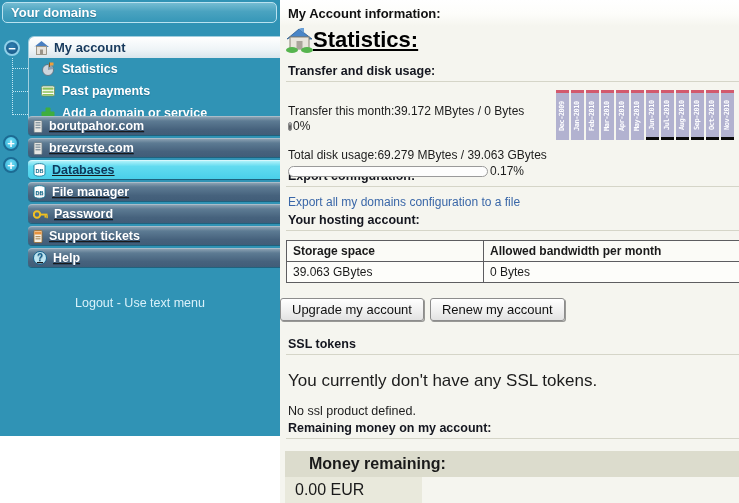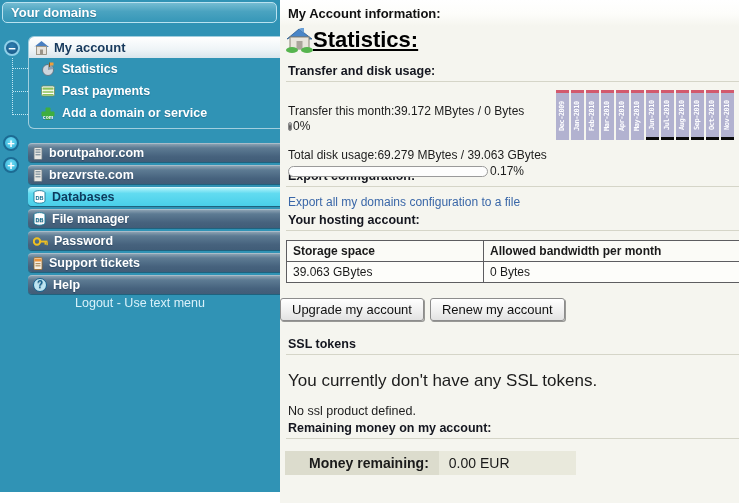--- a/index.html
+++ b/index.html
@@ -1,21 +1,21 @@
 <!DOCTYPE html>
 <html><head>
 <meta charset="utf-8">
 <style>
   * { margin:0; padding:0; box-sizing:border-box; }
   html,body { width:739px; height:503px; overflow:hidden; }
   body { font-family:"Liberation Sans","DejaVu Sans",sans-serif; font-size:12px; color:#1a1a1a; }
   .app { display:flex; width:739px; height:503px; }
 
   
-  .sidebar { position:relative; width:280px; height:492px; background:#3093b5; flex:0 0 280px; }
+  .sidebar { position:relative; width:280px; height:436px; background:#3093b5; flex:0 0 280px; }
   .sb-header { position:absolute; left:2px; top:2px; width:275px; height:21px;
     border:1px solid #b9e2f0; border-radius:5px;
     background:linear-gradient(#74bcd2,#4aa3c0 45%,#3697b8);
     color:#fff; font-weight:bold; font-size:13px; line-height:19px; padding-left:8px;
     text-shadow:0 1px 1px rgba(0,60,90,.4); }
   .acct-group { position:absolute; left:28px; top:36px; width:252px;
     border:1px solid rgba(255,255,255,.55); border-right:none; border-radius:6px 0 0 6px; padding-bottom:4px; }
   .acct-row { height:21px; border-radius:5px 0 0 0;
     background:linear-gradient(#ffffff,#eef4f7 60%,#d8e5ec);
     color:#16395c; font-weight:bold; font-size:13px;
@@ -25,21 +25,21 @@
     text-shadow:0 1px 1px rgba(0,50,80,.35); }
   .treeline-v { position:absolute; left:12px; top:58px; width:1px; height:57px;
     border-left:1px dotted #c4e9f4; }
   .treeline-h { position:absolute; left:13px; width:15px; height:1px; border-top:1px dotted #c4e9f4; }
   .round-btn { position:absolute; width:16px; height:16px; border-radius:50%;
     color:#fff; font-weight:bold; font-size:13px; line-height:13px; text-align:center; cursor:pointer; }
   .minus-btn { left:4px; top:40px; background:radial-gradient(circle at 50% 35%,#2f7fb2,#14517e);
     border:2px solid #8ecfe8; }
   .plus-btn  { background:radial-gradient(circle at 50% 35%,#6edcf4,#2ba9d2);
     border:2px solid #1c6b93; }
-  .menu-stack { position:absolute; left:28px; top:143px; width:252px; }
+  .menu-stack { position:absolute; left:28px; top:116px; width:252px;text-decoration:underline; }
   .menu-btn { height:19px; margin-bottom:3px; border-radius:4px 0 0 4px;
     background:linear-gradient(#8ba1b2,#5d7b93 22%,#46627d 70%,#415d78);
     border-top:1px solid #a9bcc9; box-shadow:0 1px 0 rgba(10,40,60,.45);
     color:#fff; font-weight:bold; font-size:12.5px;
     display:flex; align-items:center; gap:6px; padding-left:5px; cursor:pointer;
     text-shadow:0 1px 1px rgba(10,40,70,.4); }
   .menu-btn.active { background:linear-gradient(#aef2fa,#62dbf0 30%,#49cfe9);
     border-top:1px solid #d6f8fd; color:#0d3a5d; text-shadow:none; }
   .logout { position:absolute; left:0; top:296px; width:280px; text-align:center;
     color:#d9f1fa; font-size:12.5px; cursor:pointer; }
@@ -83,21 +83,21 @@
   .btn-col { display:flex; align-items:flex-end; gap:6px;
     margin:15px 12px 0 0; }
   .push-btn { font-family:"Liberation Sans",sans-serif; font-size:13px; color:#111;
     padding:3px 11px; border:1px solid #8c8c8c; border-radius:3px;
     background:linear-gradient(#ffffff,#ececec 70%,#e2e2e2);
     box-shadow:1px 1px 0 rgba(60,60,60,.5); cursor:pointer; }
   .ssl-bar { margin-top:14px; }
   .body-line { margin:16px 0 0 8px; font-size:17px; color:#1c1c1c; }
   .body-line2 { margin:13px 0 0 8px; font-size:12.5px; color:#1c1c1c; }
   .money-bar { margin-top:1px; }
-  .money-row { display:flex; margin:12px 0 0 5px; font-size:14px; }
+  .money-row { display:flex; margin:12px 0 0 5px; font-size:16px;flex-direction:column; }
   .money-label { background:#dcdccd; font-weight:bold; padding:4px 10px 4px 24px; }
   .money-value { background:#e9e9dc; padding:4px 10px; width:137px; }
 </style>
 </head>
 <body>
 
 <div class="app">
 
   <div class="sidebar">
     <div class="sb-header">Your domains</div>

